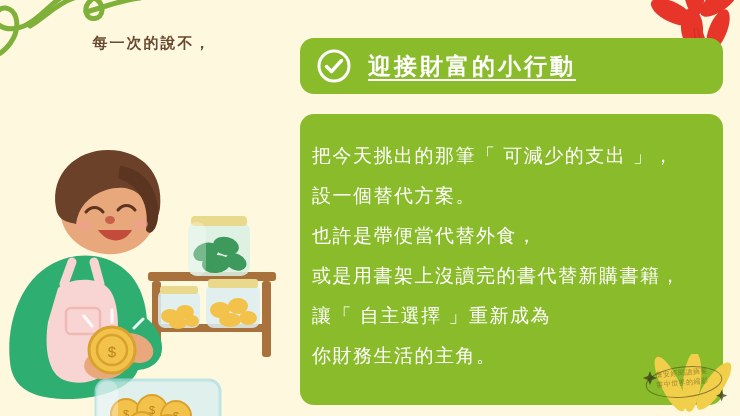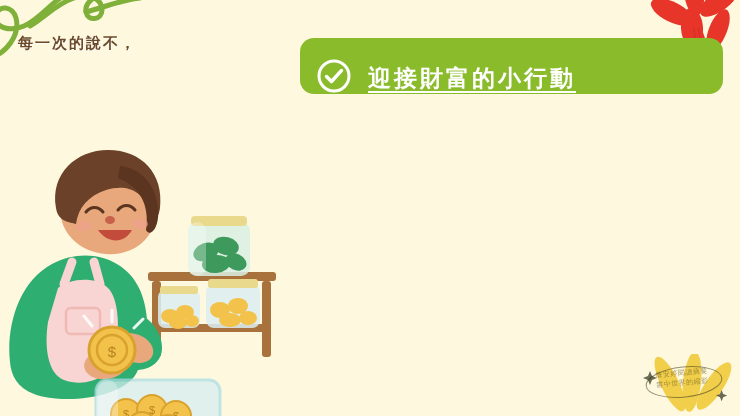--- a/index.html
+++ b/index.html
@@ -13,21 +13,21 @@
     background:#FDF8DE;
   }
   
   .deco{position:absolute;pointer-events:none;}
   #vine-top-left{left:-10px;top:-18px;width:190px;height:120px;}
   #flower-top-right{right:-6px;top:-22px;width:110px;height:96px;}
 
   
   #quote{
     position:absolute;left:18px;top:28px;width:268px;
-    text-align:left;
+    text-align:center;
     font-family:"DejaVu Serif","Liberation Serif",serif;
     color:#6B4A2B;
     font-size:15px;font-weight:700;line-height:30px;
     letter-spacing:2px;
     text-shadow:1px 1px 0 rgba(255,255,255,.75);
   }
   #quote .qline{display:block;white-space:nowrap;}
   #quote .qline.l2{margin-left:-10px;}
 
   
@@ -37,21 +37,21 @@
   }
   #illustration svg{display:block;}
 
   
   .panel{
     position:absolute;background:#8ABB2A;
     border-radius:14px;
   }
   #header-banner{
     left:300px;top:38px;width:423px;height:56px;
-    display:flex;align-items:flex-end;
+    display:flex;align-items:center;
   }
   #check-icon{
     flex:0 0 auto;margin-left:16px;width:36px;height:36px;
   }
   #header-title{
     margin-left:16px;color:#FFFFFF;
     font-size:23px;font-weight:700;letter-spacing:3px;
     text-decoration:underline;
     text-underline-offset:5px;
     text-decoration-thickness:2px;
@@ -226,20 +226,30 @@
   </div>
 
   <div class="panel" id="header-banner">
     <svg id="check-icon" viewBox="0 0 36 36">
       <circle cx="18" cy="18" r="15" fill="none" stroke="#FFFFFF" stroke-width="3"></circle>
       <path d="M10.5 18.5 L 15.5 23.5 L 25.5 12.5" fill="none" stroke="#FFFFFF" stroke-width="3.4" stroke-linecap="round" stroke-linejoin="round"></path>
     </svg>
     <div id="header-title">迎接財富的小行動</div>
   </div>
 
+  <div class="panel" id="body-panel">
+    <div id="body-text">
+      <span class="bline">把今天挑出的那筆「 可減少的支出 」，</span>
+      <span class="bline">設一個替代方案。</span>
+      <span class="bline">也許是帶便當代替外食，</span>
+      <span class="bline">或是用書架上沒讀完的書代替新購書籍，</span>
+      <span class="bline">讓「 自主選擇 」重新成為</span>
+      <span class="bline">你財務生活的主角。</span>
+    </div>
+  </div>
 
   <div id="watermark">
     <svg width="116" height="58" viewBox="0 0 116 58">
       <g fill="#F2CF4A">
         <ellipse cx="48" cy="30" rx="9" ry="30" transform="rotate(-26 48 30)"></ellipse>
         <ellipse cx="70" cy="28" rx="9" ry="30" transform="rotate(6 70 28)"></ellipse>
         <ellipse cx="92" cy="32" rx="9" ry="28" transform="rotate(34 92 32)"></ellipse>
       </g>
       <ellipse cx="62" cy="28" rx="38" ry="15" fill="none" stroke="#3A3A20" stroke-width="1" opacity=".55" transform="rotate(-6 62 28)"></ellipse>
       <g fill="#2E2E18" opacity=".7">

